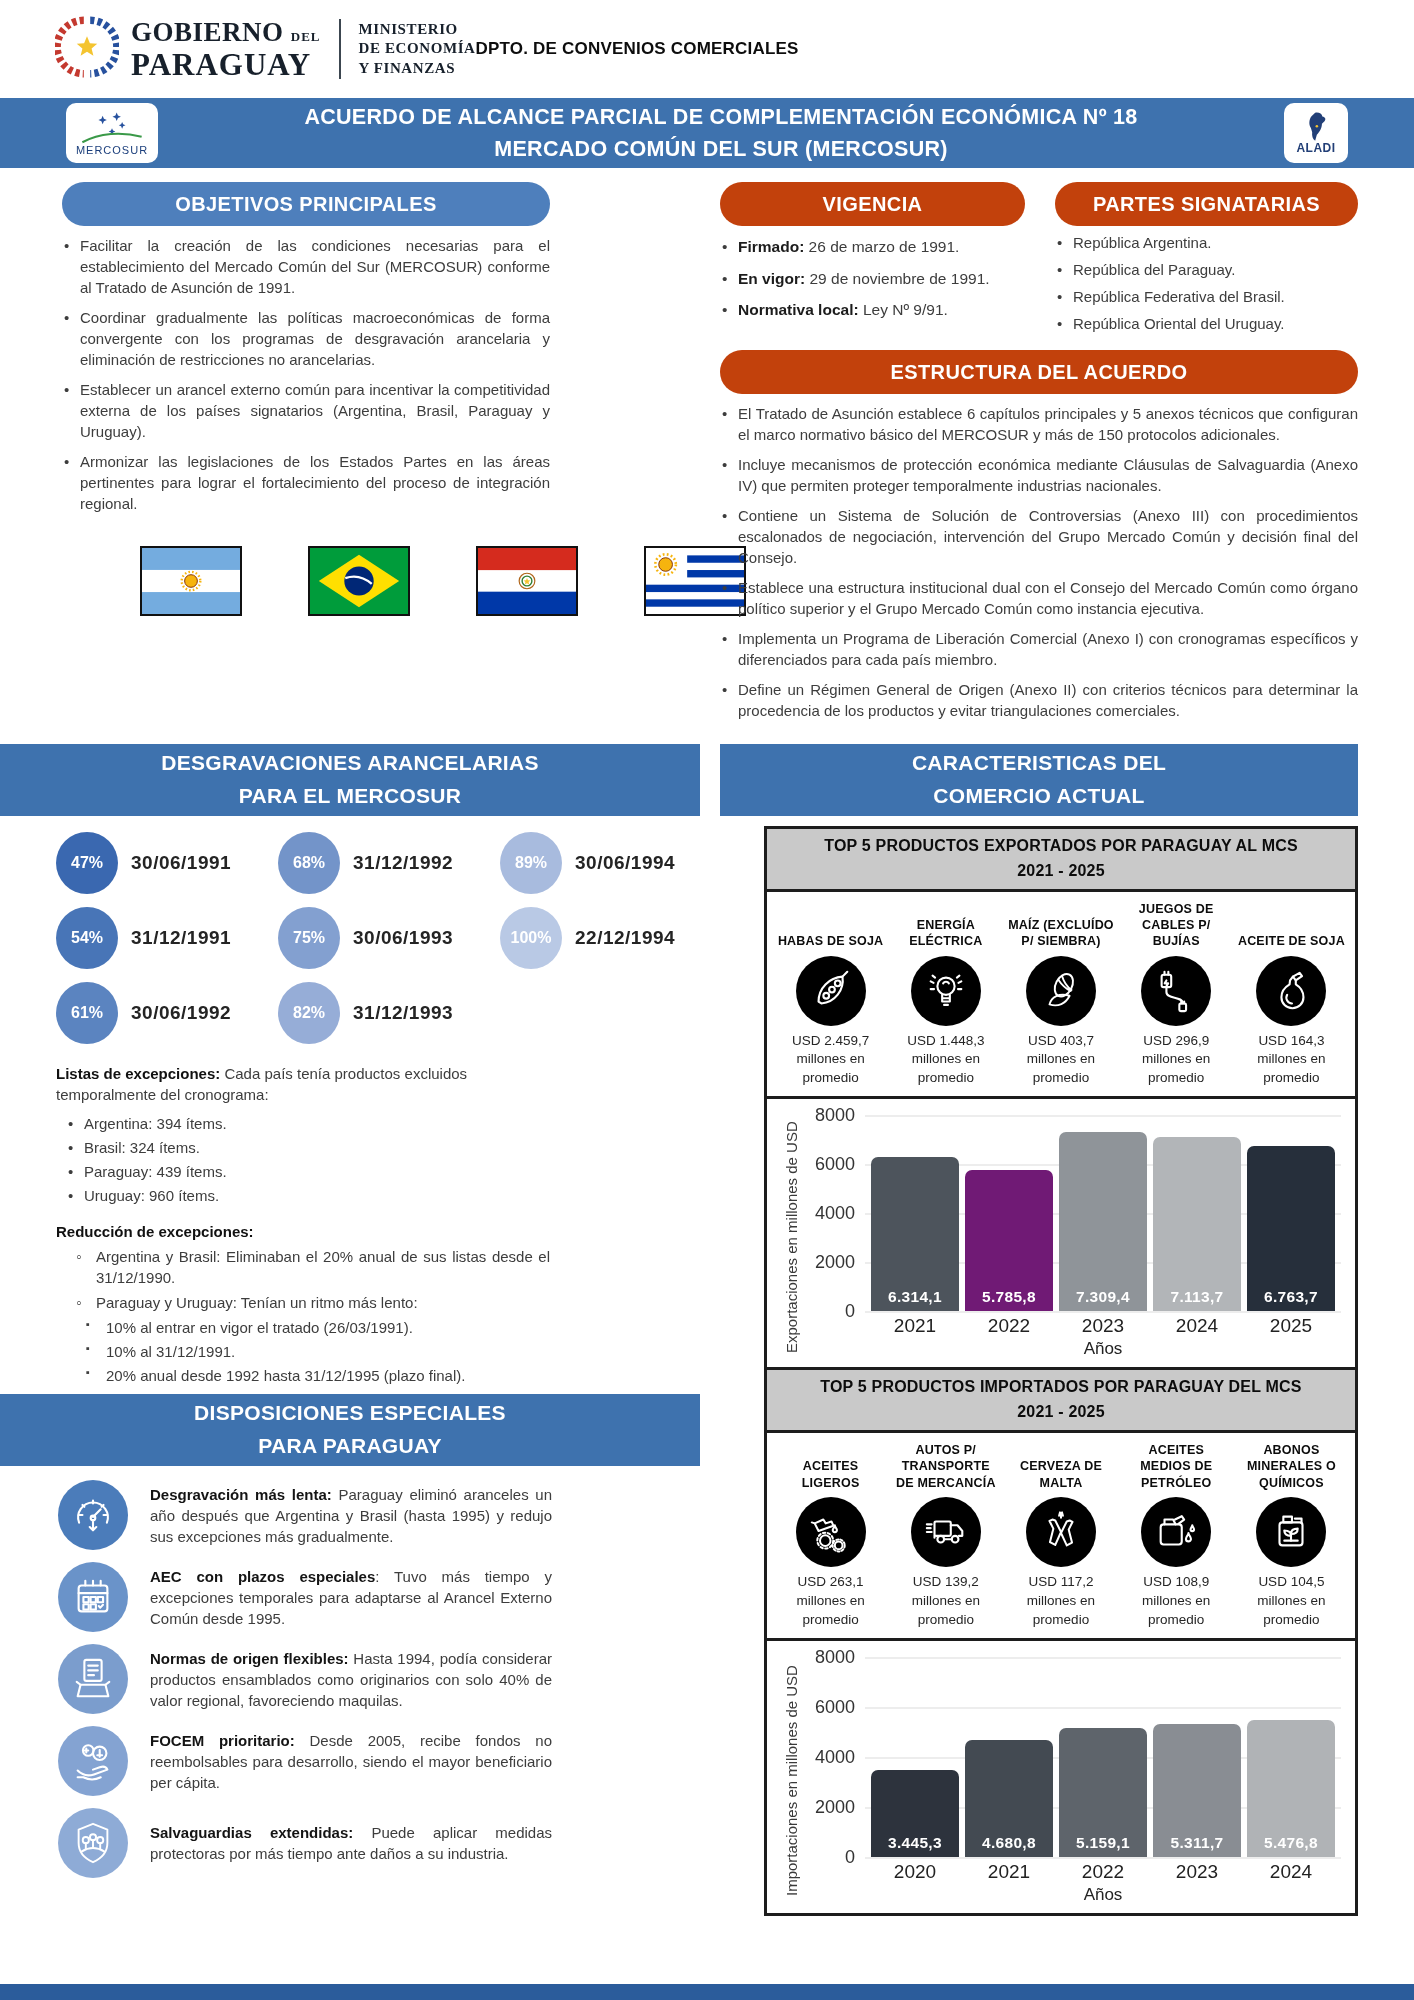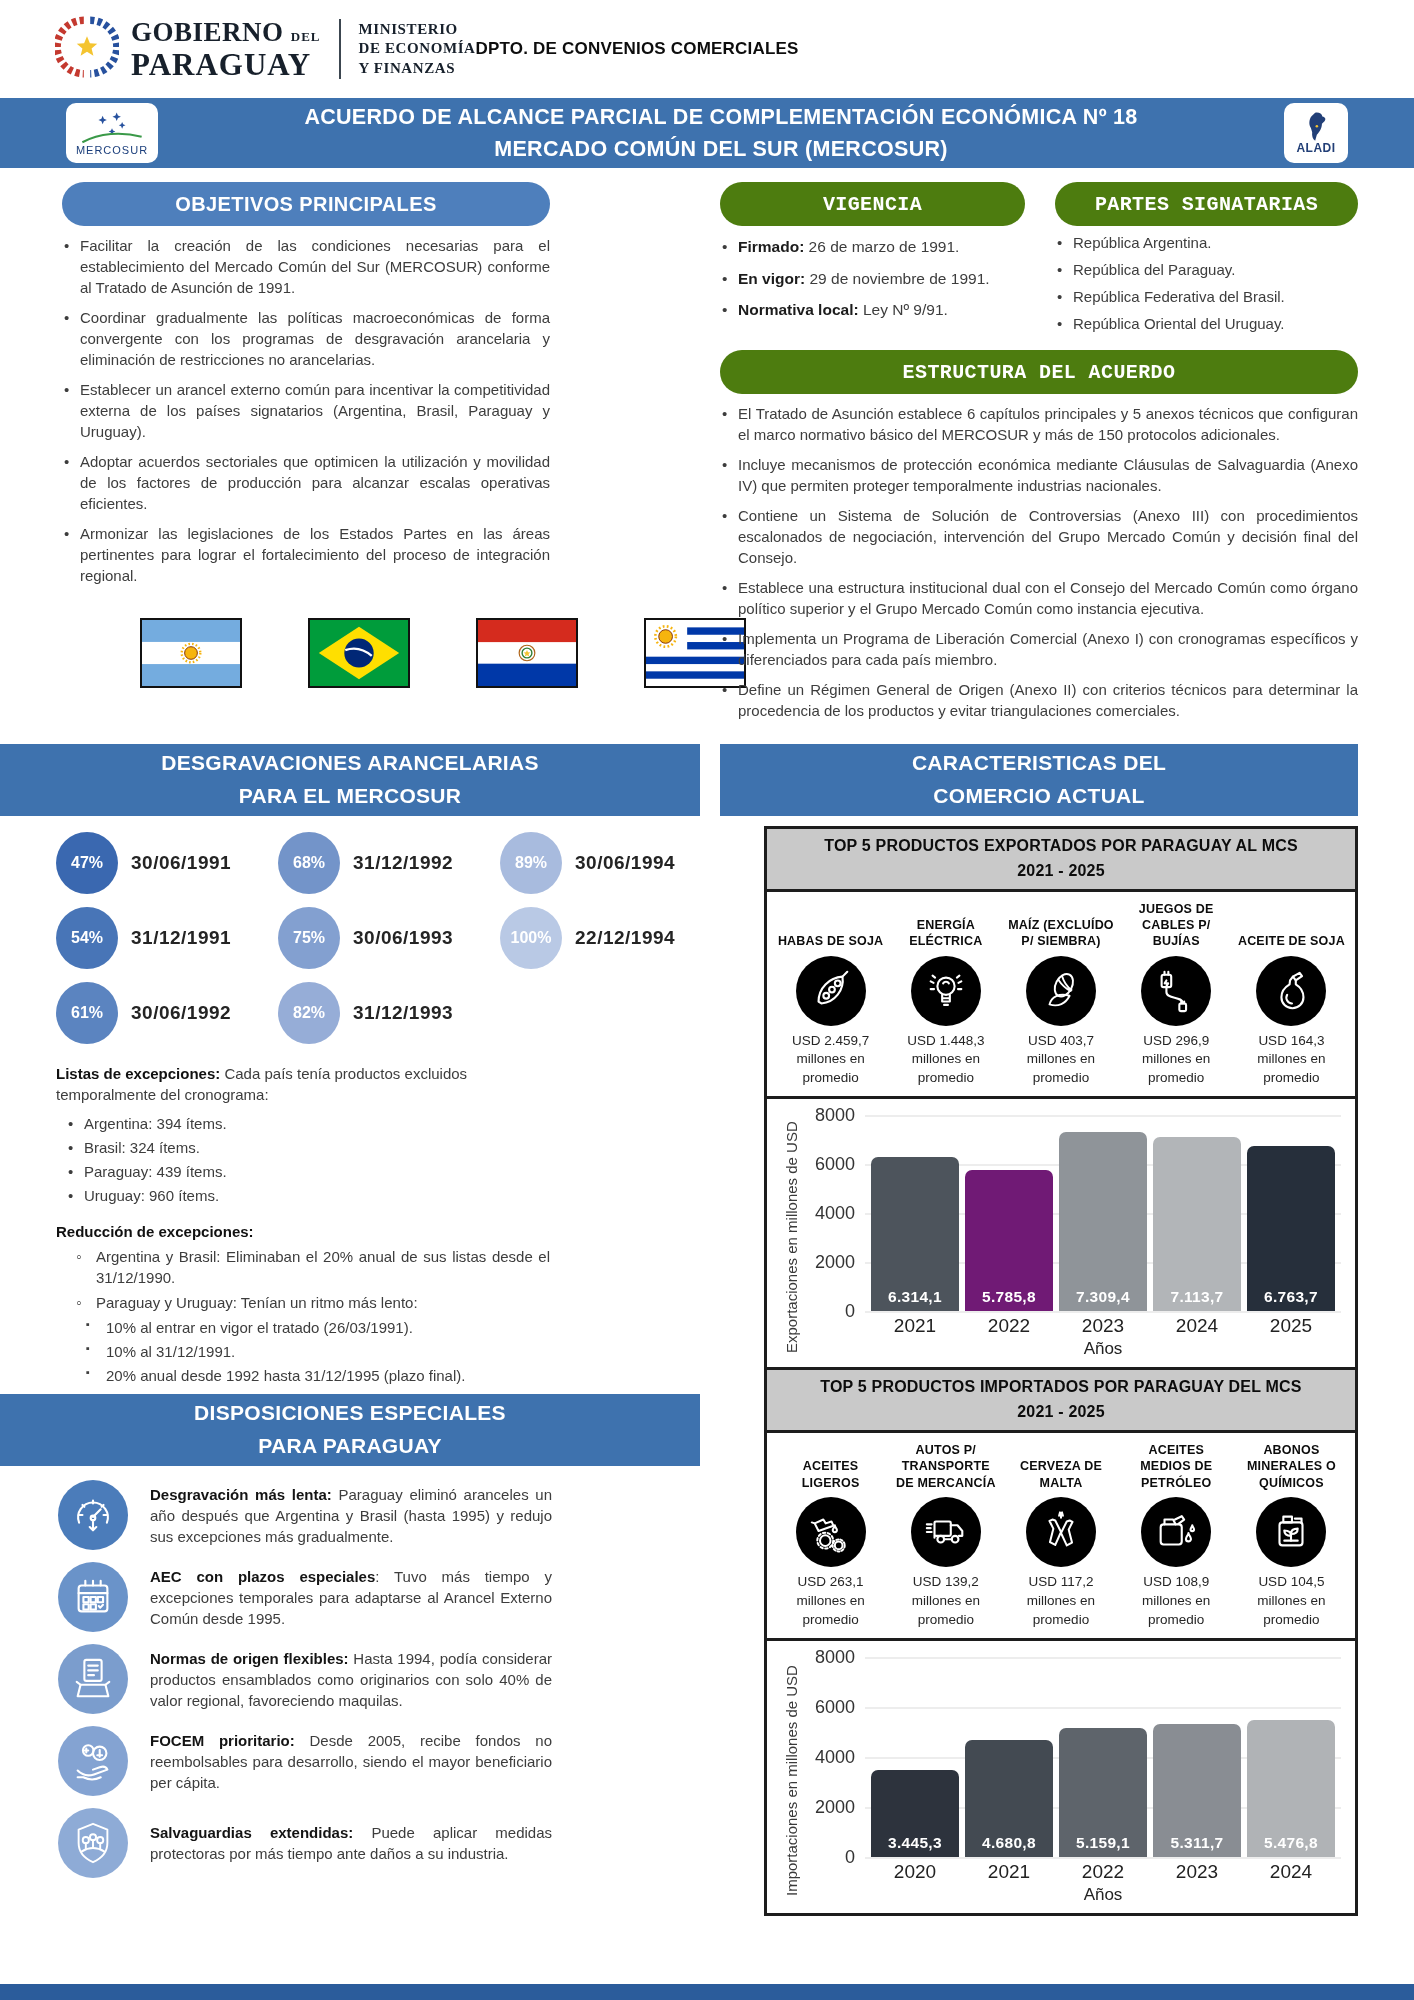--- a/index.html
+++ b/index.html
@@ -32,21 +32,21 @@
 
   
   .cols { display:grid; grid-template-columns:700px minmax(0,1fr); column-gap:20px; }
   .main-top { margin-top:14px; }
   .left-top { padding:0 150px 0 62px; }
   .right-top { padding-right:56px; }
 
   .pill { border-radius:999px; height:44px; display:flex; align-items:center; justify-content:center;
           color:#fff; font-weight:800; font-size:20px; letter-spacing:.4px; }
   .pill-dark { background:#4e7fbc; }
-  .pill-light { background:#4d7c0f;font-family:Liberation Mono, monospace; }
+  .pill-light { background:#c2410c; }
 
   ul.plain { list-style:none; }
   .bullet { position:relative; padding-left:18px; margin:9px 0; font-size:15px; line-height:1.4;
             color:#3d3d3d; text-align:justify; }
   .bullet::before { content:"•"; position:absolute; left:2px; top:0; color:#3d3d3d; }
   .bullet b { color:#1c1c1c; }
 
   .vp-row { display:flex; gap:30px; }
   .vigencia-col { width:305px; flex:none; }
   .partes-col { flex:1; }
@@ -188,21 +188,20 @@
     </div>
   </div>
 
   <div class="cols main-top">
     <div class="left-top">
       <div class="pill pill-dark">OBJETIVOS PRINCIPALES</div>
       <ul class="plain" id="objetivos-list">
           <li class="bullet">Facilitar la creación de las condiciones necesarias para el establecimiento del Mercado Común del Sur (MERCOSUR) conforme al Tratado de Asunción de 1991.</li>
           <li class="bullet">Coordinar gradualmente las políticas macroeconómicas de forma convergente con los programas de desgravación arancelaria y eliminación de restricciones no arancelarias.</li>
           <li class="bullet">Establecer un arancel externo común para incentivar la competitividad externa de los países signatarios (Argentina, Brasil, Paraguay y Uruguay).</li>
-          <li class="bullet">Adoptar acuerdos sectoriales que optimicen la utilización y movilidad de los factores de producción para alcanzar escalas operativas eficientes.</li>
           <li class="bullet">Armonizar las legislaciones de los Estados Partes en las áreas pertinentes para lograr el fortalecimiento del proceso de integración regional.</li>
         </ul>
       <div class="flags-row">
         <div class="flag">
           <svg viewBox="0 0 100 68" preserveAspectRatio="none">
             <rect width="100" height="68" fill="#fff"></rect>
             <rect width="100" height="22.6" fill="#74acdf"></rect>
             <rect y="45.4" width="100" height="22.6" fill="#74acdf"></rect>
             <circle cx="50" cy="34" r="6.5" fill="#f6b40e" stroke="#85340a" stroke-width="1"></circle>
             <circle cx="50" cy="34" r="9.5" fill="none" stroke="#f6b40e" stroke-width="2.4" stroke-dasharray="1.6 2.2"></circle>

